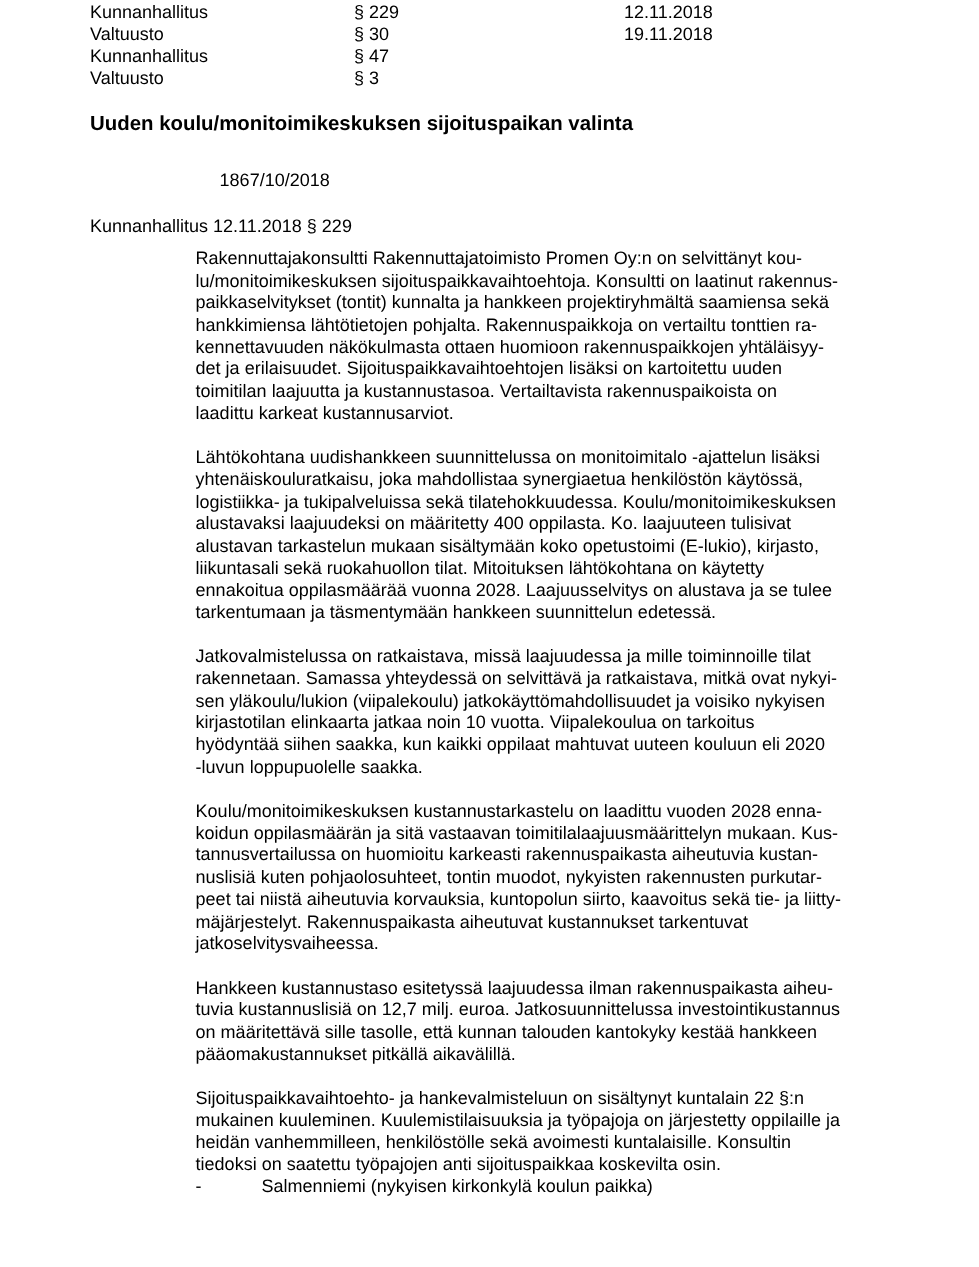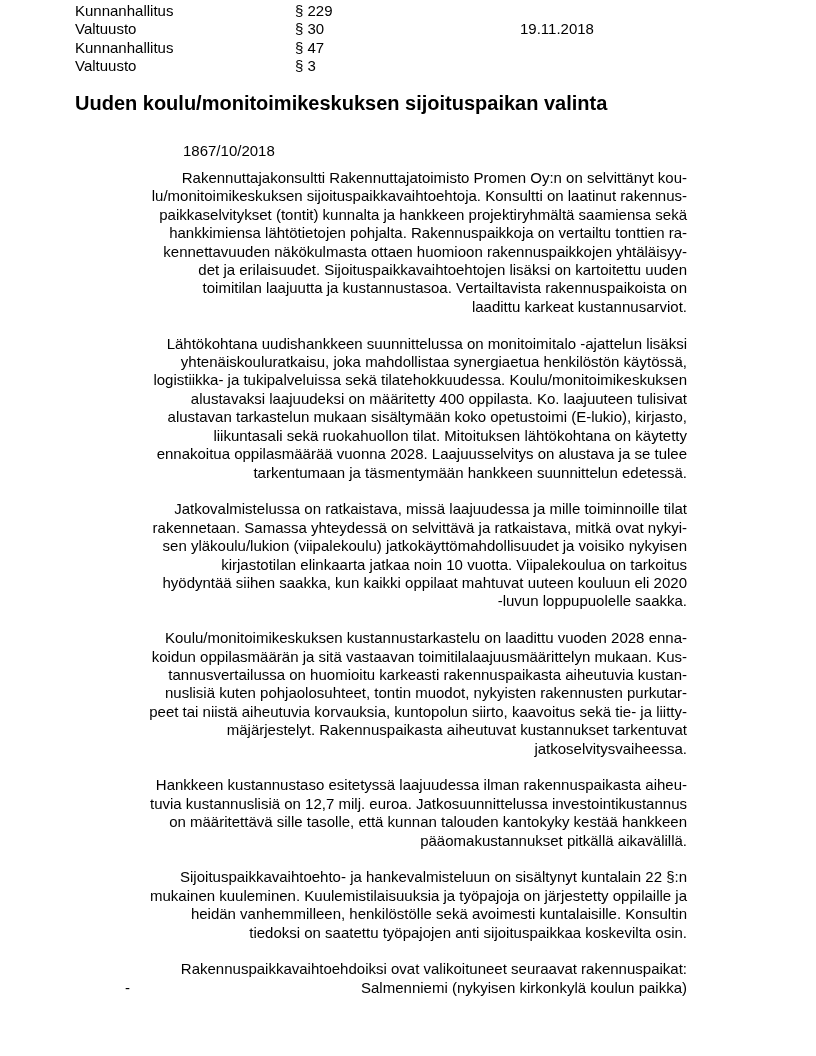--- a/index.html
+++ b/index.html
@@ -18,63 +18,65 @@
     padding: 2px 4px 0 75px;
     overflow: hidden;
   }
   .meta-table { }
   .meta-row { display: flex; }
   .meta-cell-body    { width: 220px; }
   .meta-cell-section { width: 225px; }
   .meta-cell-date    { flex: 1; }
   .title {
     margin: 17px 0 0 0;
-    font-size: 20px;
+    font-size: 17px;
     font-weight: bold;
     line-height: 20px;
   }
   .case-number { margin-top: 29px; margin-left: 108px; }
   .section-heading { margin-top: 20px; }
-  .content { width: 612px; text-align: right; }
+  .content { margin-left: 88px; width: 612px; }
   .paragraph { margin-top: 18.4px; white-space: pre-line; }
   .paragraph.first { margin-top: 9px; }
   .list-intro { margin-top: 18.4px; }
   .list-item { display: flex; }
   .list-marker { width: 55px; }
   .list-item-text { flex: 1; }
 </style>
 </head>
 <body>
 
 <div class="page">
 
   <div class="meta-table">
     <div class="meta-row">
       <span class="meta-cell-body">Kunnanhallitus</span>
       <span class="meta-cell-section">§ 229</span>
+      <span class="meta-cell-date">12.11.2018</span>
     </div>
     <div class="meta-row">
       <span class="meta-cell-body">Valtuusto</span>
       <span class="meta-cell-section">§ 30</span>
       <span class="meta-cell-date">19.11.2018</span>
     </div>
     <div class="meta-row">
       <span class="meta-cell-body">Kunnanhallitus</span>
       <span class="meta-cell-section">§ 47</span>
     </div>
     <div class="meta-row">
       <span class="meta-cell-body">Valtuusto</span>
       <span class="meta-cell-section">§ 3</span>
     </div>
   </div>
 
   <h1 class="title">Uuden koulu/monitoimikeskuksen sijoituspaikan valinta</h1>
 
   <div class="case-number">1867/10/2018</div>
 
+  <div class="section-heading">Kunnanhallitus 12.11.2018 § 229</div>
 
   <div class="content">
     <div class="paragraph first">Rakennuttajakonsultti Rakennuttajatoimisto Promen Oy:n on selvittänyt kou-
 lu/monitoimikeskuksen sijoituspaikkavaihtoehtoja. Konsultti on laatinut rakennus-
 paikkaselvitykset (tontit) kunnalta ja hankkeen projektiryhmältä saamiensa sekä
 hankkimiensa lähtötietojen pohjalta. Rakennuspaikkoja on vertailtu tonttien ra-
 kennettavuuden näkökulmasta ottaen huomioon rakennuspaikkojen yhtäläisyy-
 det ja erilaisuudet. Sijoituspaikkavaihtoehtojen lisäksi on kartoitettu uuden
 toimitilan laajuutta ja kustannustasoa.  Vertailtavista rakennuspaikoista on
 laadittu karkeat kustannusarviot.</div>
@@ -101,20 +103,19 @@
 jatkoselvitysvaiheessa.</div>
     <div class="paragraph">Hankkeen kustannustaso esitetyssä laajuudessa ilman rakennuspaikasta aiheu-
 tuvia kustannuslisiä on 12,7 milj. euroa. Jatkosuunnittelussa investointikustannus
 on määritettävä sille tasolle, että kunnan talouden kantokyky kestää hankkeen
 pääomakustannukset pitkällä aikavälillä.</div>
     <div class="paragraph">Sijoituspaikkavaihtoehto- ja hankevalmisteluun on sisältynyt kuntalain 22 §:n
 mukainen kuuleminen. Kuulemistilaisuuksia ja työpajoja on järjestetty oppilaille ja
 heidän vanhemmilleen, henkilöstölle sekä avoimesti kuntalaisille. Konsultin
 tiedoksi on saatettu työpajojen anti sijoituspaikkaa koskevilta osin.</div>
 
-    <div class="list-intro">Rakennuspaikkavaihtoehdoiksi ovat valikoituneet seuraavat rakennuspaikat:</div>
     <div class="list-item">
       <span class="list-marker">-</span>
       <span class="list-item-text">Salmenniemi (nykyisen kirkonkylä koulun paikka)</span>
     </div>
   </div>
 
 </div>
 
 </body></html>

